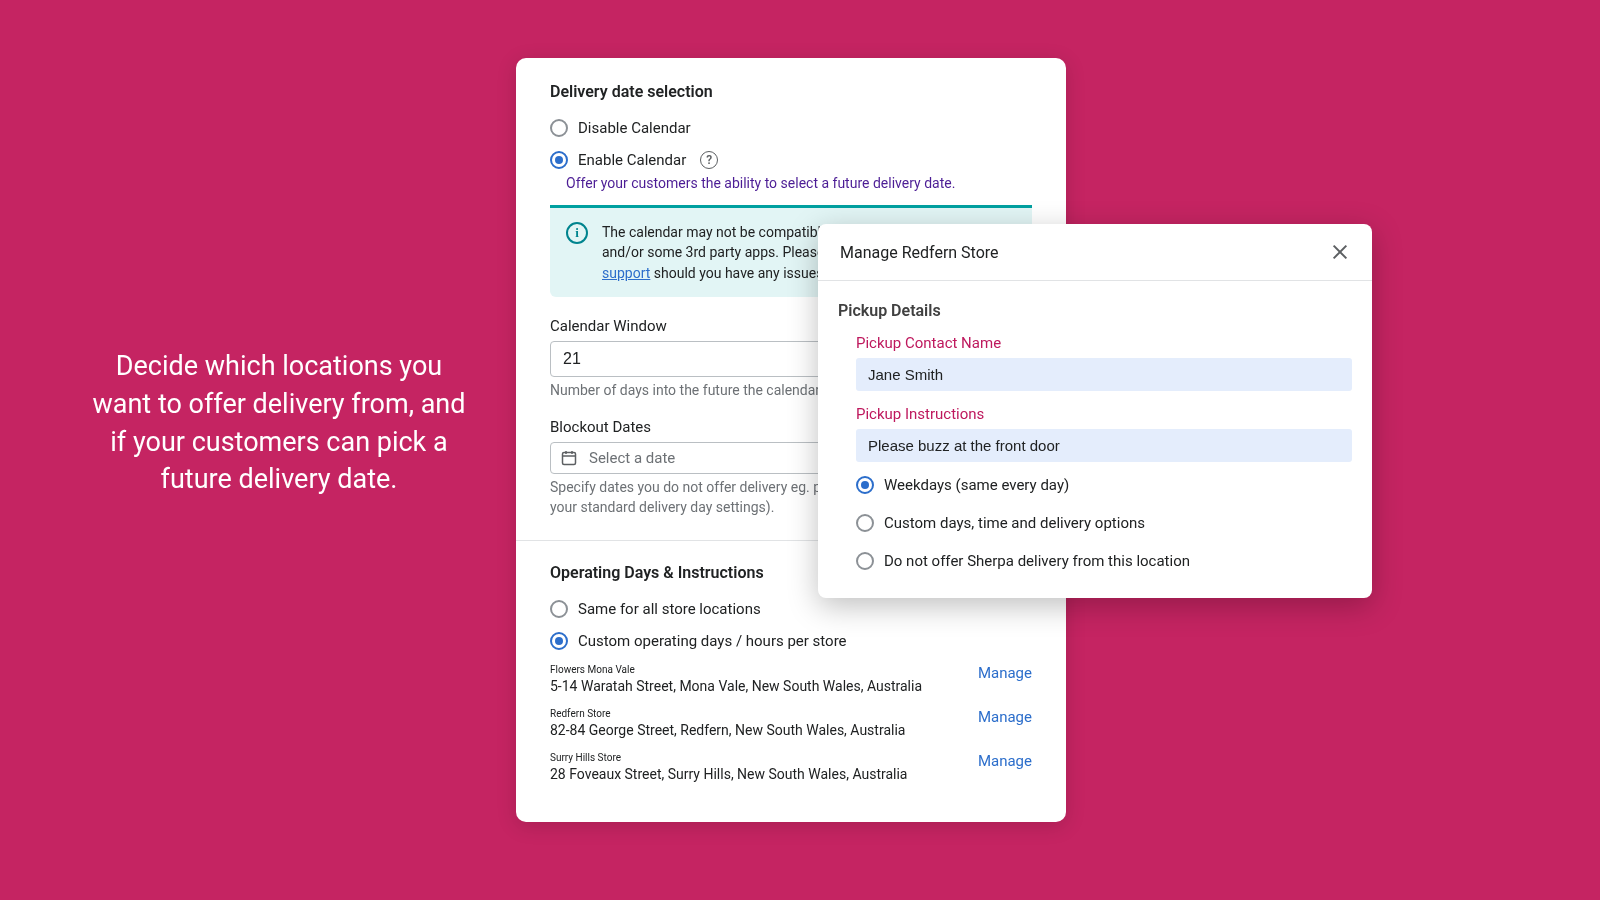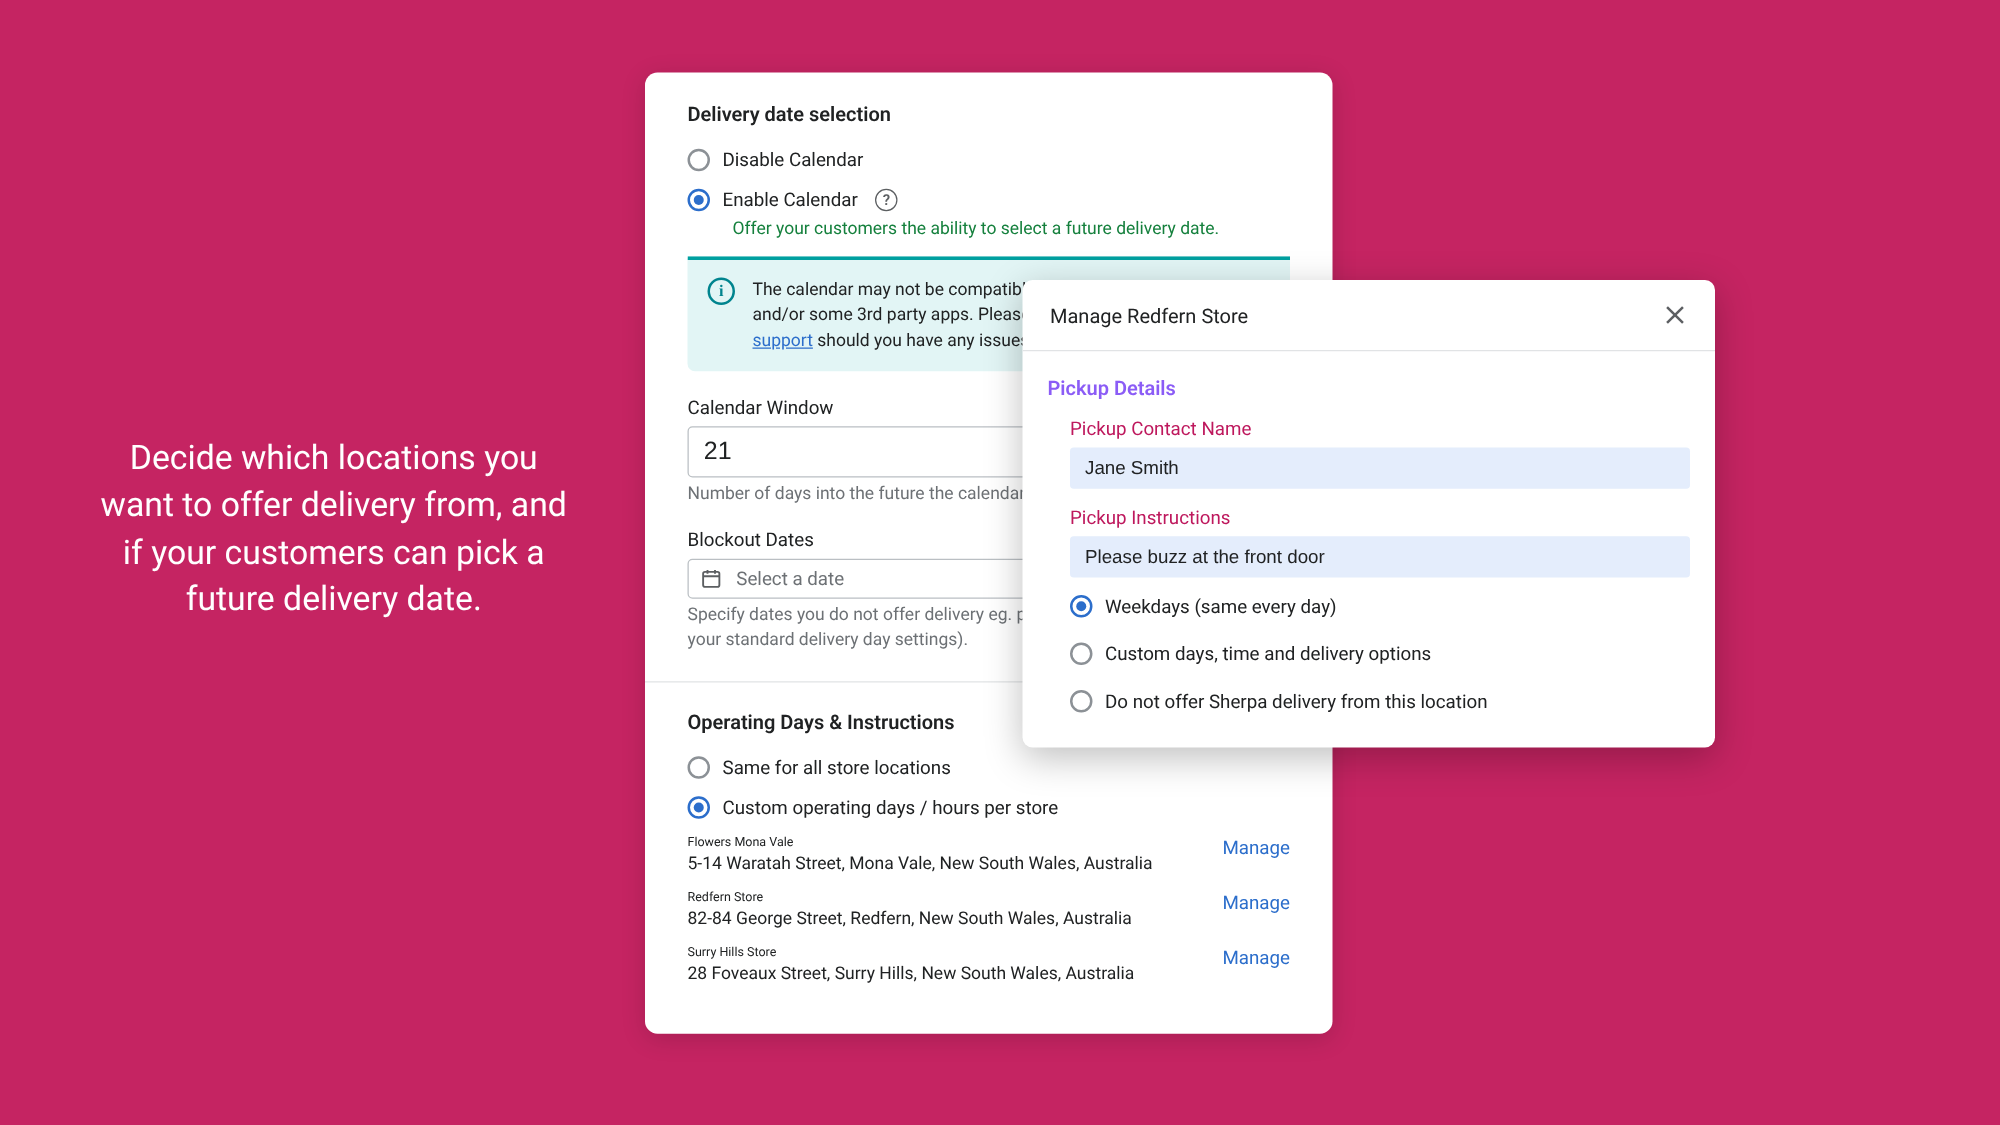--- a/index.html
+++ b/index.html
@@ -5,21 +5,21 @@
   * { box-sizing: border-box; margin: 0; padding: 0; }
   html, body { width: 1600px; height: 900px; }
   body {
     background: #c52462;
     font-family: -apple-system, BlinkMacSystemFont, "Segoe UI", Roboto, Helvetica, Arial, sans-serif;
     position: relative;
     overflow: hidden;
   }
   .promo {
     position: absolute;
-    left: 72px;
+    left: 84px;
     top: 348px;
     width: 390px;
     color: #fff;
     font-size: 27px;
     line-height: 1.4;
     text-align: center;
     font-weight: 400;
   }
   .card {
     position: absolute;
@@ -57,22 +57,22 @@
   .radio.selected::after {
     content: "";
     position: absolute;
     inset: 3px;
     background: #2c6ecb;
     border-radius: 50%;
   }
   .radio-label { font-size: 15px; color: #202223; }
   .helper {
     font-size: 14px;
-    color: #15803d;
-    margin-left: 36px;
+    color: #4c1d95;
+    margin-left: 16px;
     margin-top: -8px;
     margin-bottom: 14px;
   }
   .banner {
     background: #e2f5f5;
     border-top: 3px solid #00a0a0;
     border-radius: 0 0 6px 6px;
     padding: 14px 16px;
     display: flex;
     gap: 14px;
@@ -92,21 +92,21 @@
     font-family: Georgia, serif;
   }
   .banner-text { font-size: 14px; color: #202223; line-height: 1.45; }
   .banner-text a { color: #2c6ecb; text-decoration: underline; }
   .field-label { font-size: 15px; color: #202223; margin-bottom: 6px; }
   .text-input {
     width: 100%;
     border: 1px solid #babfc3;
     border-radius: 4px;
     padding: 8px 12px;
-    font-size: 20px;
+    font-size: 16px;
     color: #202223;
     margin-bottom: 4px;
   }
   .field-help { font-size: 14px; color: #6d7175; margin-bottom: 18px; line-height: 1.4; }
   .date-row { display: flex; gap: 10px; margin-bottom: 4px; }
   .date-input-wrap {
     display: flex;
     align-items: center;
     border: 1px solid #babfc3;
     border-radius: 4px;
@@ -166,21 +166,21 @@
     content: "";
     position: absolute;
     left: 50%; top: 50%;
     width: 18px; height: 2px;
     background: #5c5f62;
     transform-origin: center;
   }
   .close-btn::before { transform: translate(-50%,-50%) rotate(45deg); }
   .close-btn::after  { transform: translate(-50%,-50%) rotate(-45deg); }
   .modal-body { padding: 20px 20px 24px; }
-  .modal-section-title { font-size: 16px; font-weight: 600; color: #8b5cf6; margin-bottom: 14px; }
+  .modal-section-title { font-size: 16px; font-weight: 600; color: #404040; margin-bottom: 14px; }
   .modal-field { margin-left: 18px; margin-bottom: 14px; }
   .modal-field-label { font-size: 15px; color: #be185d; margin-bottom: 6px; }
   .modal-input {
     width: 100%;
     background: #e4edfc;
     border: none;
     border-radius: 3px;
     padding: 8px 12px;
     font-size: 15px;
     color: #202223;

